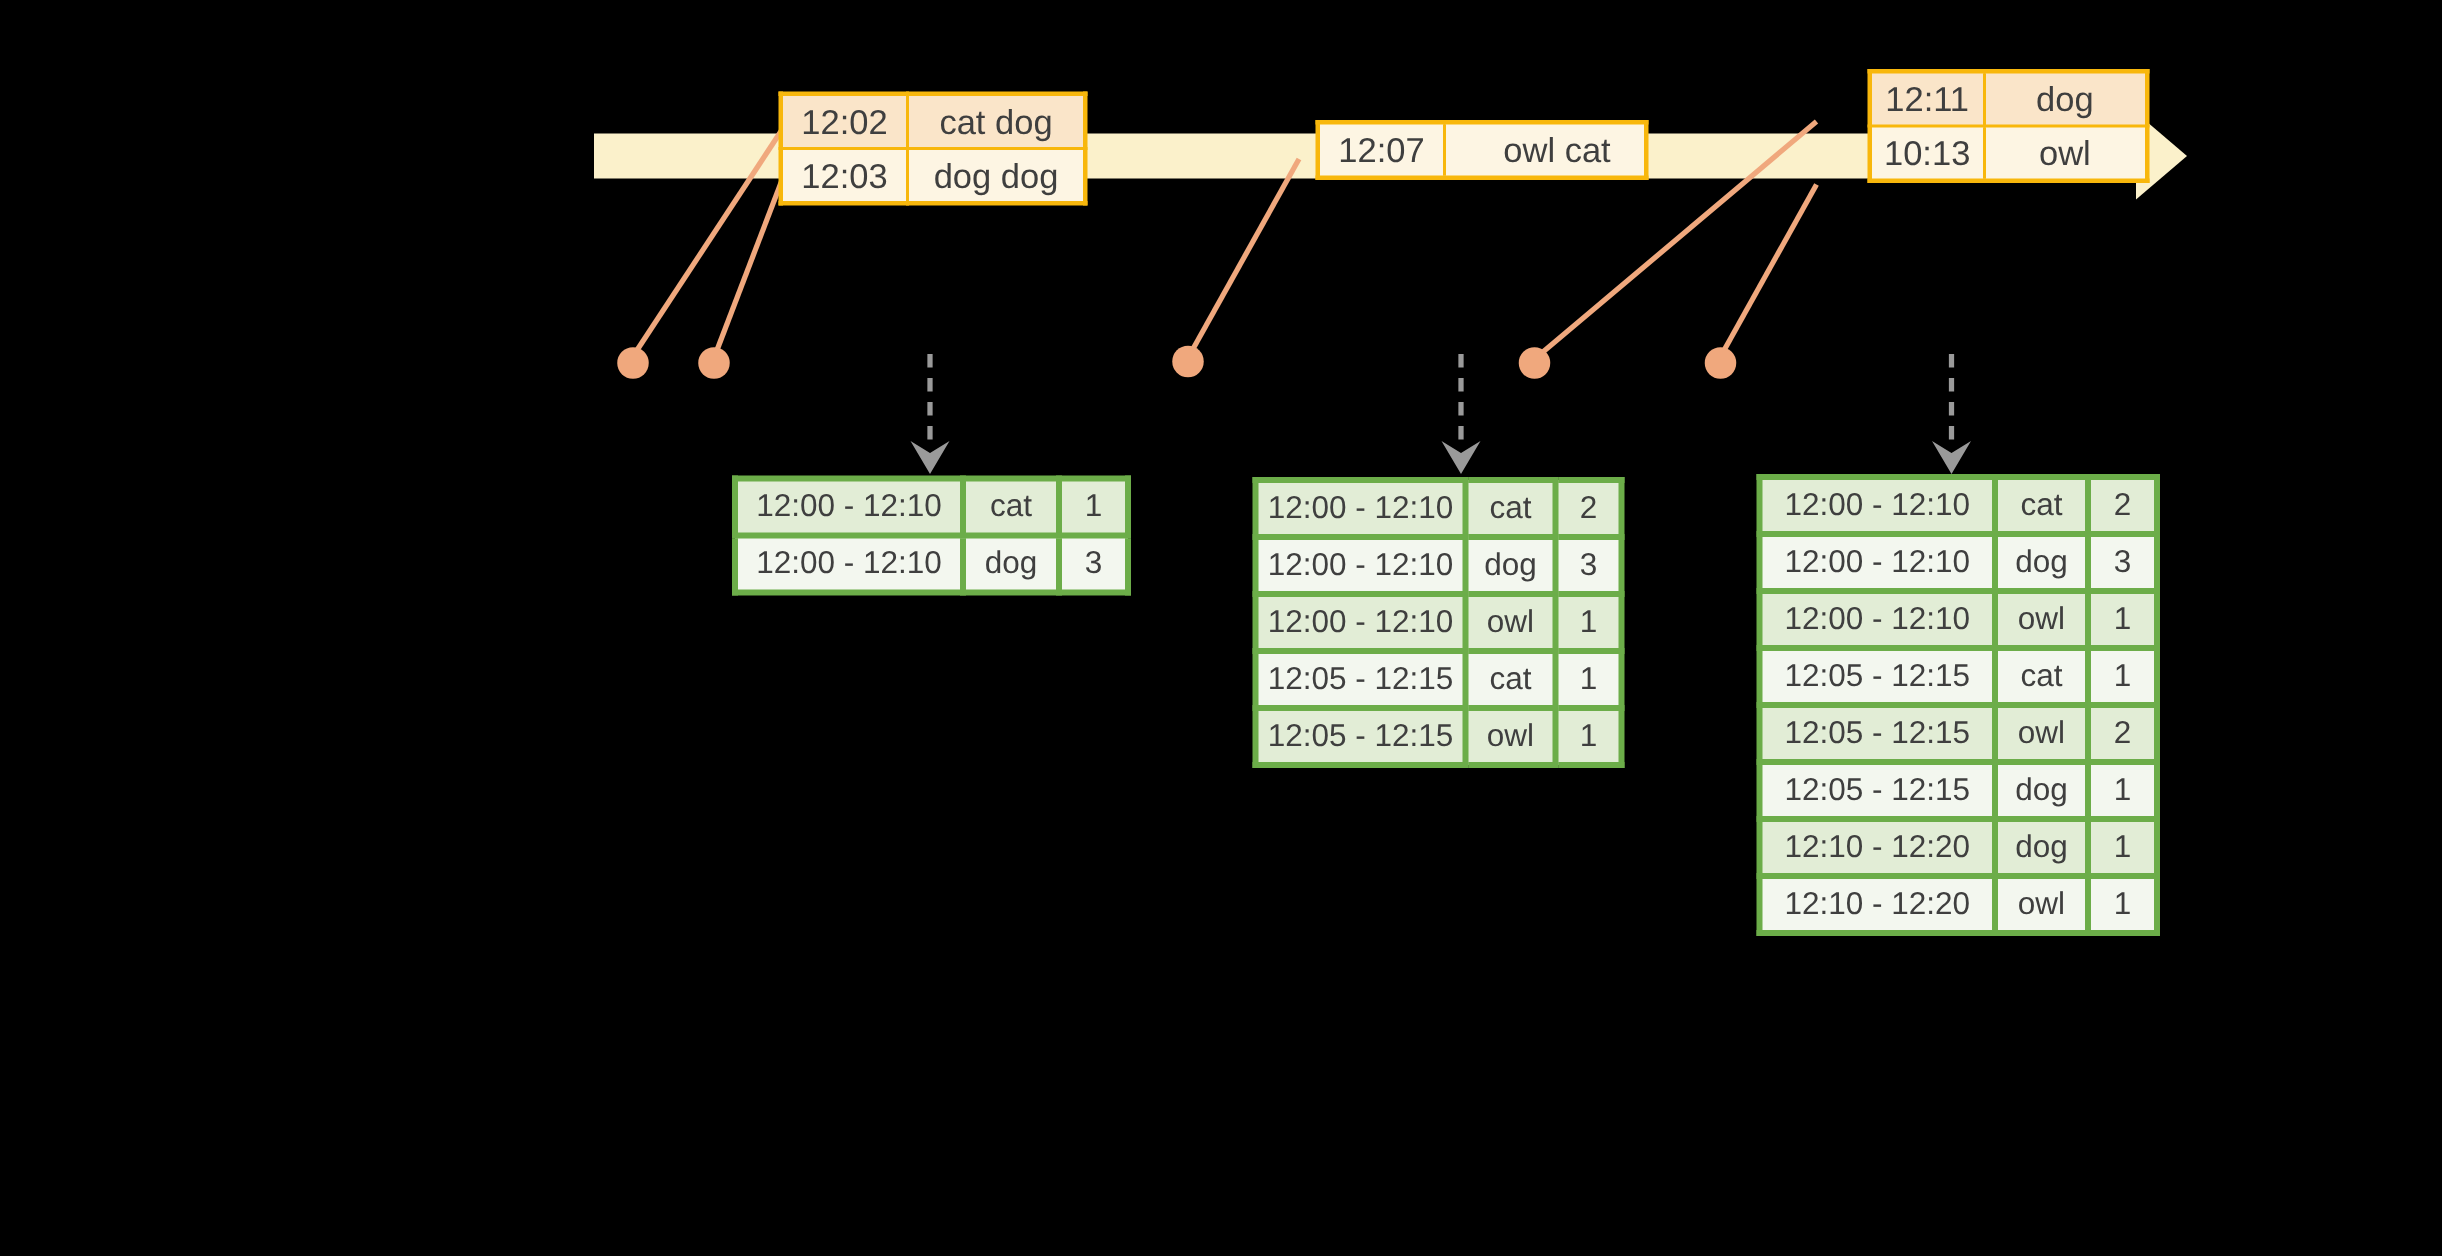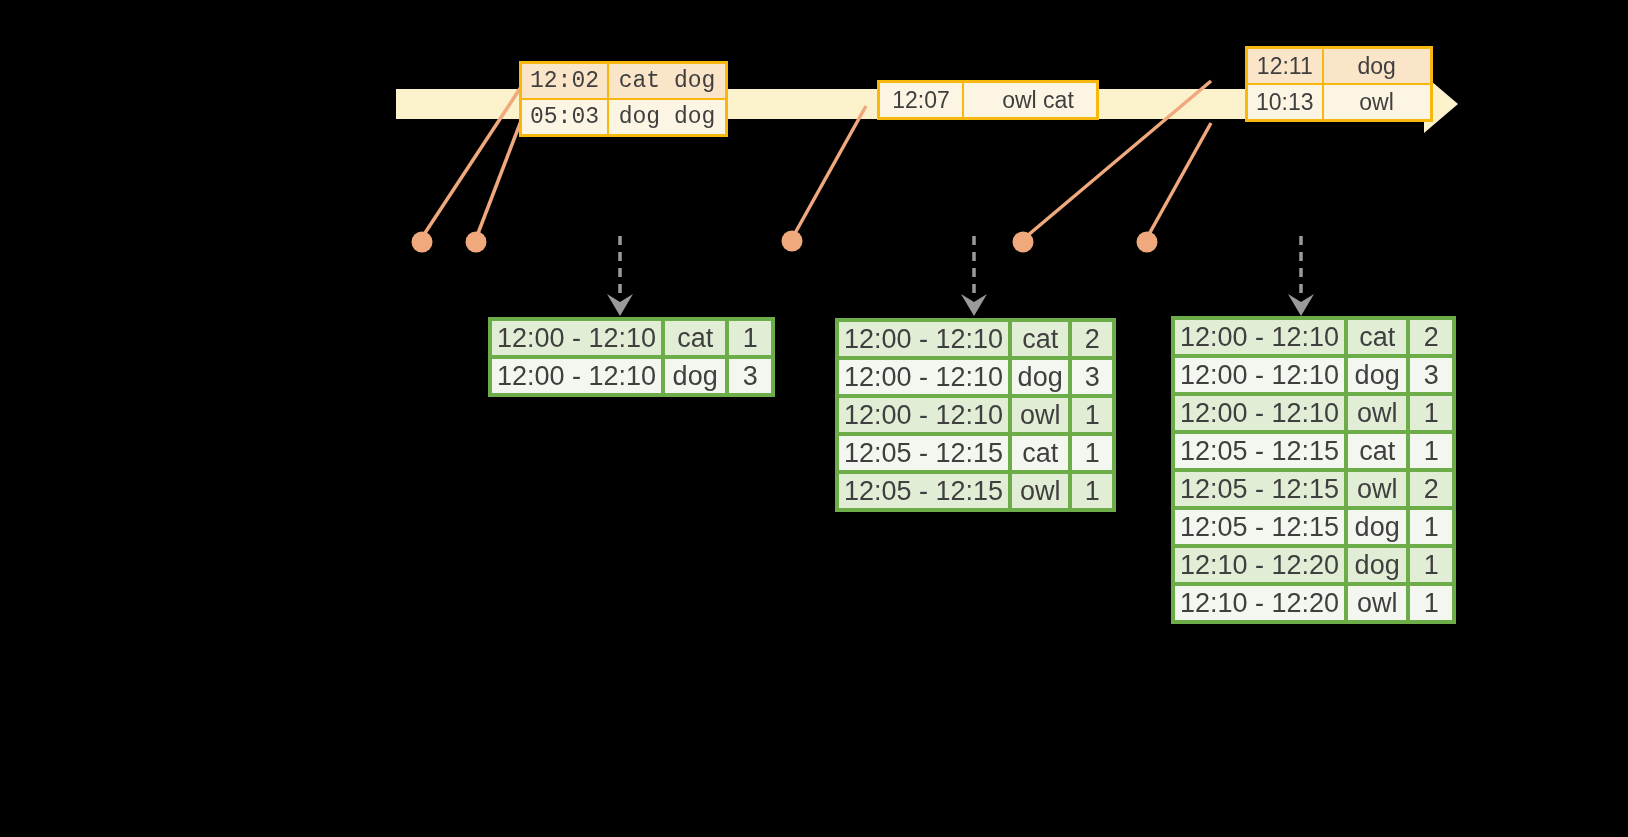--- a/index.html
+++ b/index.html
@@ -23,30 +23,30 @@
   #etableA td.c1 { width:66px; }
   #etableA td.c2 { width:100px;text-align:center; }
   #etableB td.c1 { width:66px; }
   #etableB td.c2 { width:100px;padding-left:24px; }
   #etableC td.c1 { width:56px; }
   #etableC td.c2 { width:90px; }
 
   
   .rtable { border:4px solid #6CAD49; }
   .rtable td {
-    border:4px solid #6CAD49; font-size:27px; text-align:center;
+    border:4px solid #6CAD49; font-size:21px; text-align:center;
     height:34px; padding:0 5px; white-space:nowrap; color:#3F3F3F;
   }
   .rtable tr:nth-child(odd) td  { background:#E2EDD6; }
   .rtable tr:nth-child(even) td { background:#F3F7EF; }
   #rtable1 td.c1 { width:138px; } #rtable1 td.c2 { width:50px; } #rtable1 td.c3 { width:32px; }
   #rtable2 td.c1 { width:126px; } #rtable2 td.c2 { width:46px; } #rtable2 td.c3 { width:30px; }
   #rtable3 td.c1 { width:143px; } #rtable3 td.c2 { width:48px; } #rtable3 td.c3 { width:32px; }
 
-  #etableA { left:519px;  top:61px;font-family:Liberation Mono, monospace; }
+  #etableA { left:519px;  top:61px; }
   #etableB { left:865px;  top:80px;margin-left:12px; }
   #etableC { left:1210px; top:46px;margin-left:35px; }
   #rtable1 { left:488px;  top:317px; }
   #rtable2 { left:835px;  top:318px; }
   #rtable3 { left:1171px; top:316px; }
 </style>
 </head>
 <body>
 
 <div class="canvas">
@@ -78,21 +78,21 @@
     <polygon points="1288,294 1301,316 1314,294 1301,302" fill="#9A9A9A"></polygon>
   </svg>
 
   <table class="etable" id="etableA">
     <tbody>
         <tr>
       <td class="c1 peach">12:02</td>
       <td class="c2 peach">cat dog</td>
     </tr>
     <tr>
-      <td class="c1 cream">05:03</td>
+      <td class="c1 cream">12:03</td>
       <td class="c2 cream">dog dog</td>
     </tr>
   </tbody>
     </table>
 
   <table class="etable" id="etableB">
     <tbody>
         <tr>
       <td class="c1 cream">12:07</td>
       <td class="c2 cream">owl cat</td>

